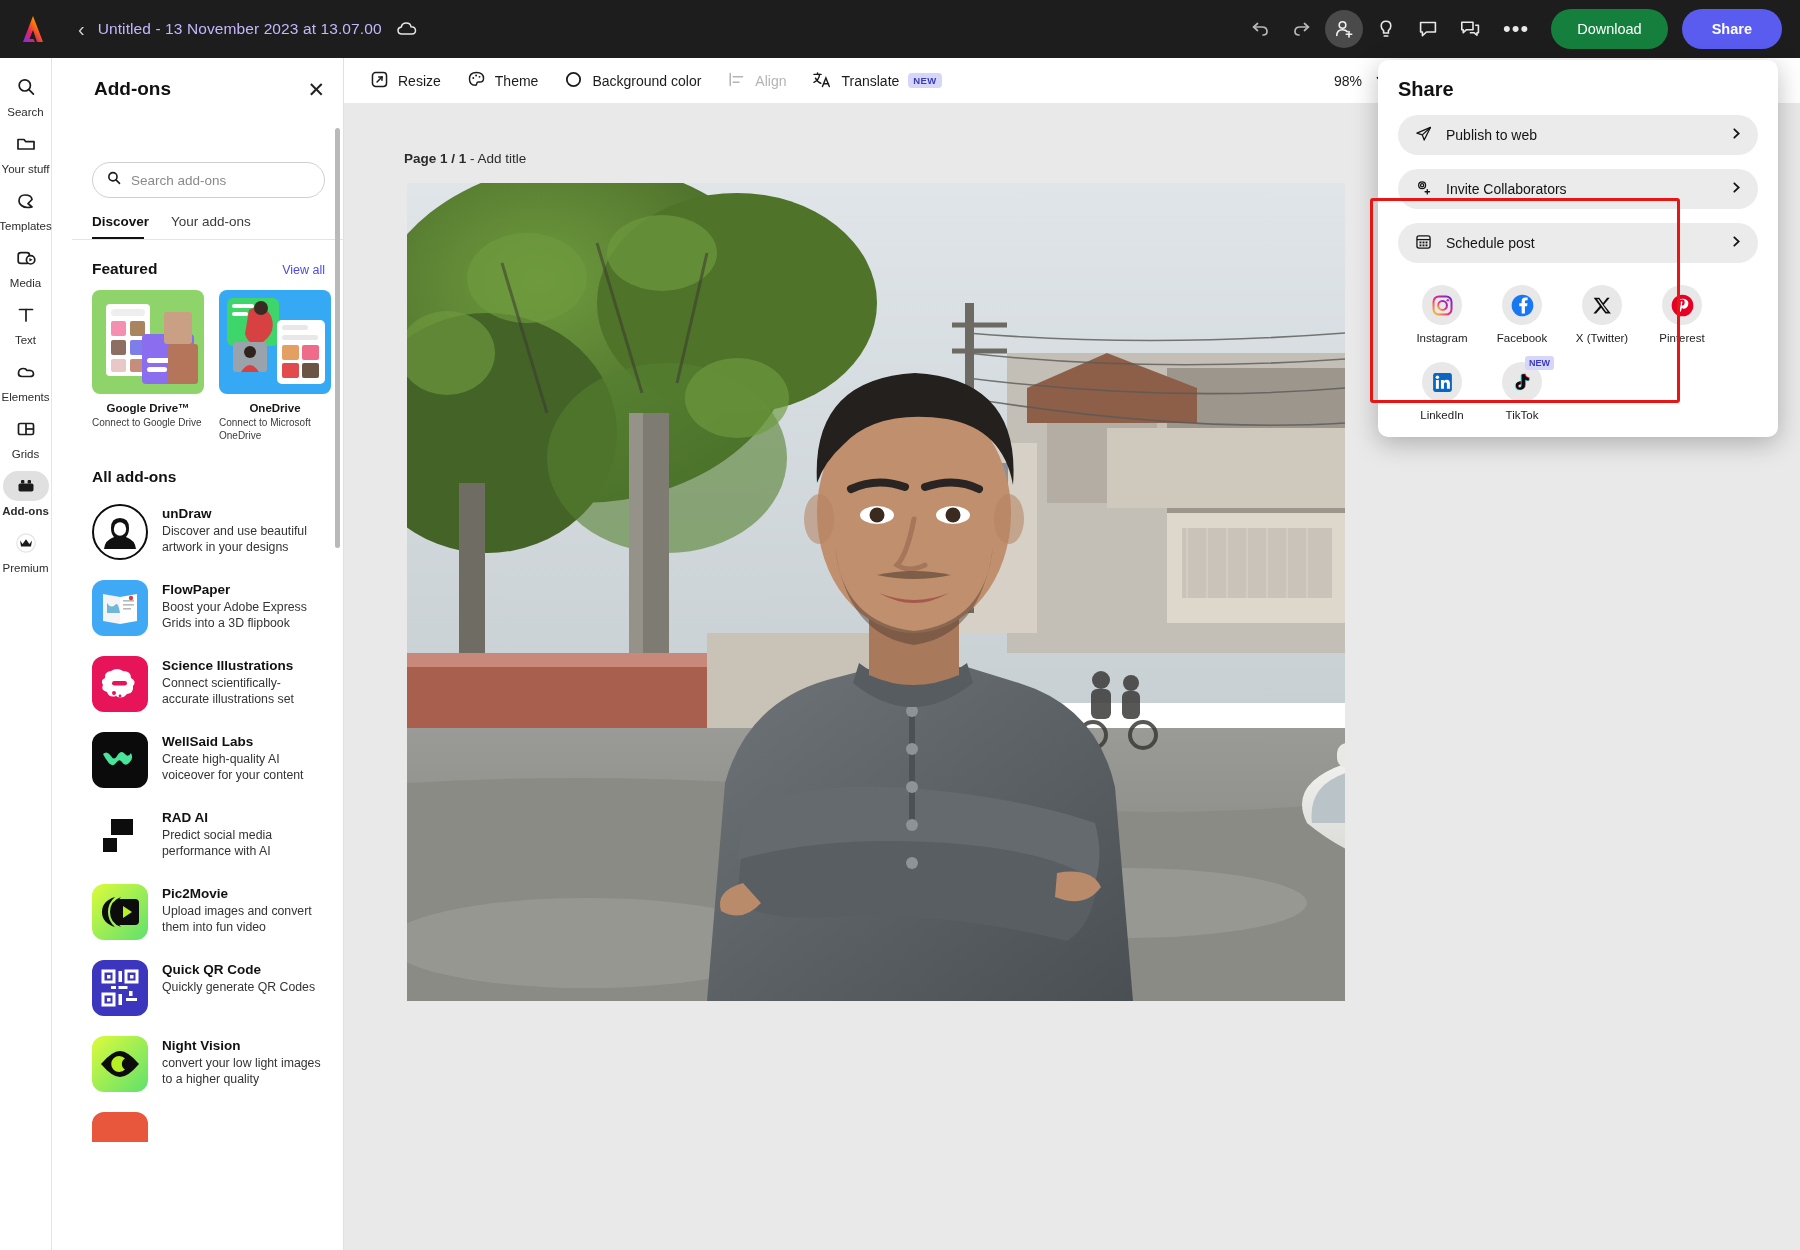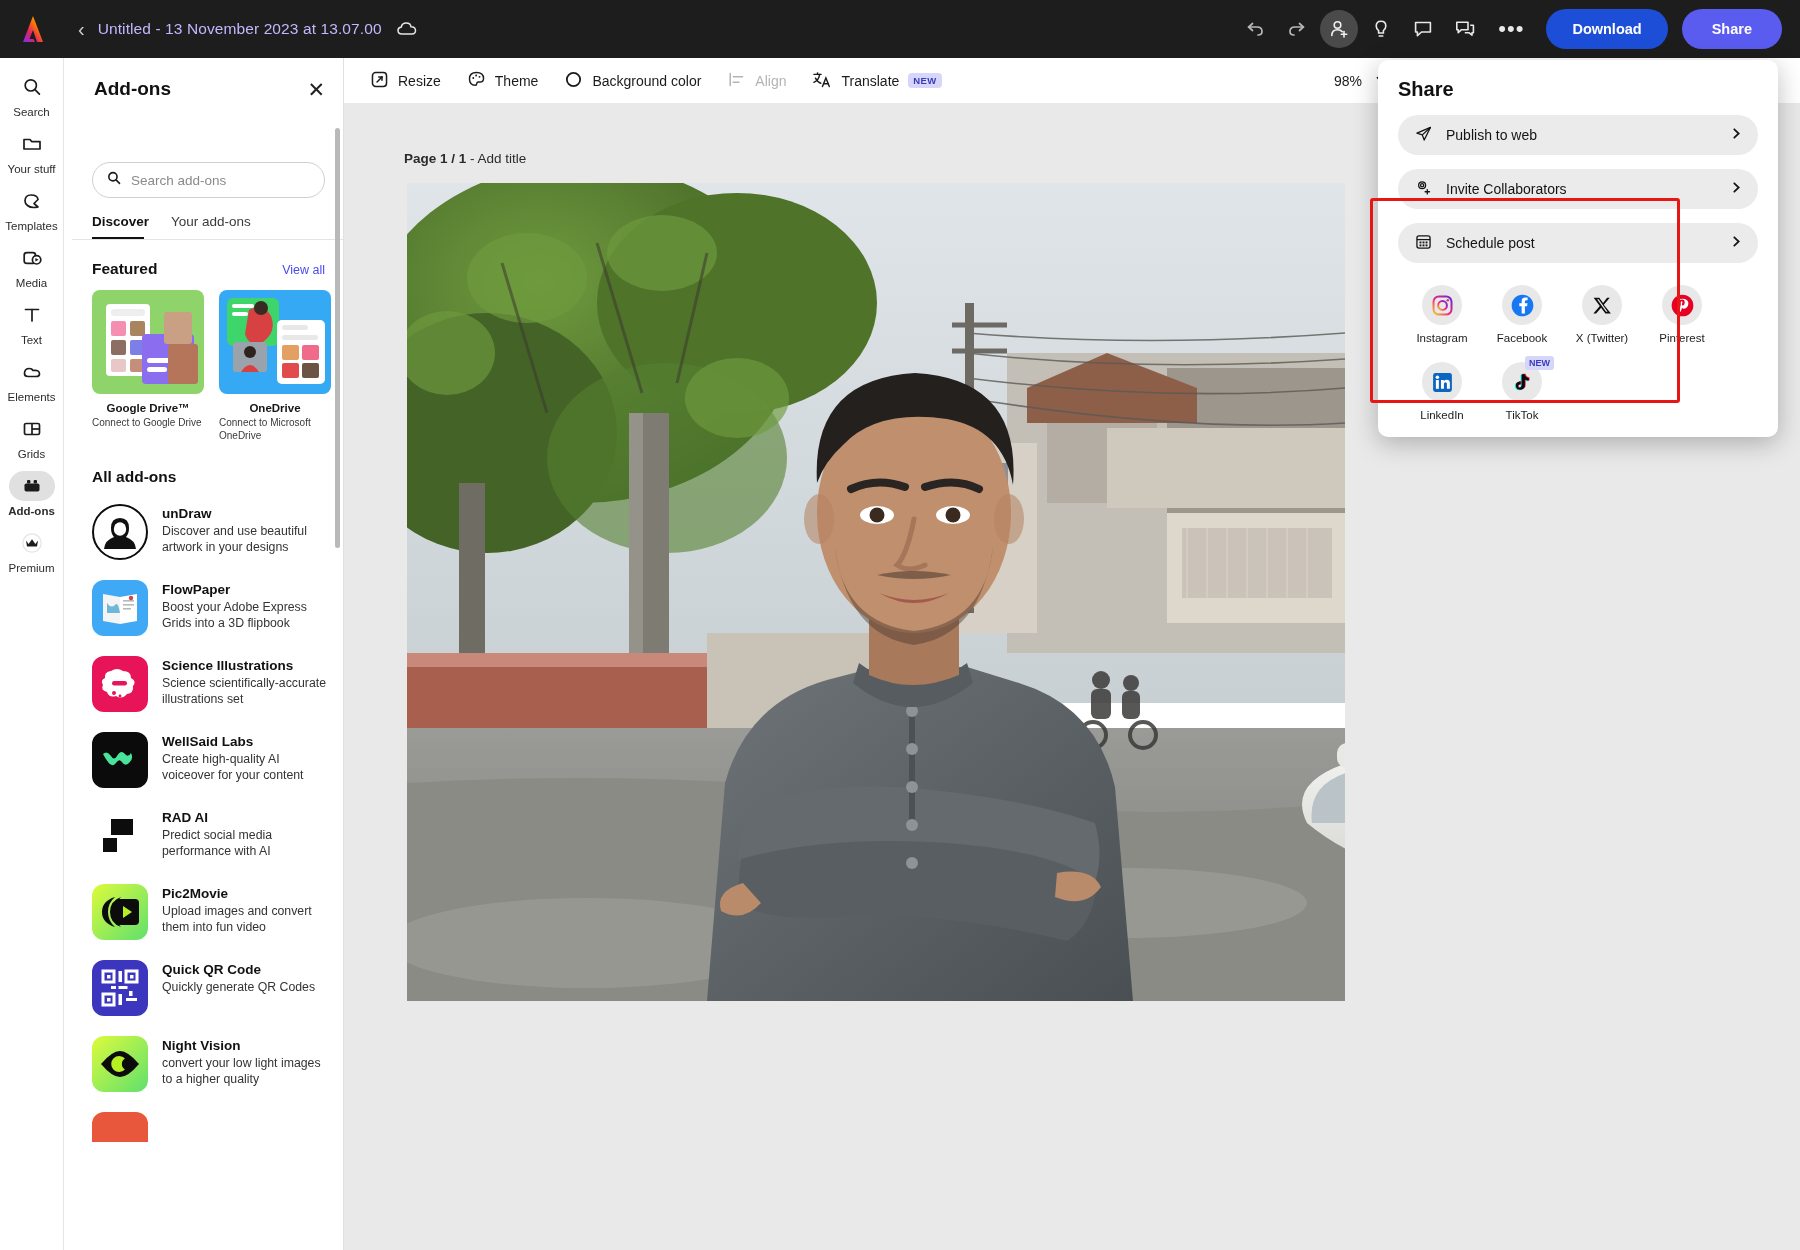--- a/index.html
+++ b/index.html
@@ -28,33 +28,33 @@
   .topbar-right {
     margin-left: auto; display: flex; align-items: center; gap: 4px; padding-right: 18px;
   }
   .tb-icon {
     width: 38px; height: 38px; border-radius: 50%;
     display: flex; align-items: center; justify-content: center; cursor: pointer;
   }
   .tb-icon.active { background: #4a4a4a; }
   .tb-dots { color: #e8e8e8; font-size: 22px; letter-spacing: 1px; padding: 0 10px; cursor: pointer; }
   .btn-download {
-    background: #1d4ed8; color: #fff; border: none; border-radius: 20px;
-    height: 40px; padding: 0 26px; font-size: 14.5px; font-weight: 700;
+    background: #15803d; color: #fff; border: none; border-radius: 20px;
+    height: 40px; padding: 0 26px; font-size: 14.5px; font-weight: 400;
     font-family: inherit; cursor: pointer; margin-left: 8px;
   }
   .btn-share {
     background: #5a5cf0; color: #fff; border: none; border-radius: 20px;
     height: 40px; padding: 0 30px; font-size: 14.5px; font-weight: 700;
     font-family: inherit; cursor: pointer; margin-left: 10px;
   }
 
   
   .rail {
-    position: absolute; top: 58px; left: 0; width: 64px; height: 1192px;
+    position: absolute; top: 58px; left: 0; width: 52px; height: 1192px;
     background: #fff; border-right: 1px solid #e6e6e6;
     display: flex; flex-direction: column; align-items: center; padding-top: 14px;
   }
   .rail-item {
     width: 64px; display: flex; flex-direction: column; align-items: center;
     margin-bottom: 11px; cursor: pointer;
   }
   .rail-ico {
     width: 46px; height: 30px; border-radius: 16px;
     display: flex; align-items: center; justify-content: center;
@@ -461,21 +461,21 @@
         <div class="addon-ico" style="background:#e8145a">
           <svg width="44" height="38" viewBox="0 0 44 38">
             <path d="M13 6 q-7 1 -6 7 q-5 2 -2 7 q-3 5 4 7 q2 6 9 4 q6 4 11 -2 q7 -1 6 -8 q4 -5 -2 -8 q0 -7 -8 -7 q-6 -4 -12 0 Z" fill="#fff"></path>
             <rect x="14" y="16" width="15" height="4.5" rx="2.2" fill="#e8145a"></rect>
             <circle cx="16" cy="28" r="2" fill="#e8145a"></circle>
             <circle cx="22" cy="31" r="1.4" fill="#e8145a"></circle>
           </svg>
         </div>
         <div class="addon-txt">
           <div class="addon-name">Science Illustrations</div>
-          <div class="addon-desc">Science scientifically-accurate illustrations set</div>
+          <div class="addon-desc">Connect scientifically-accurate illustrations set</div>
         </div>
       </div>
 
       <div class="addon">
         <div class="addon-ico" style="background:#0b0b0b">
           <svg width="40" height="24" viewBox="0 0 40 24">
             <path d="M3 6 q4 -4 8 2 q3 5 6 0 q4 -7 8 -2 q3 4 6 -1 q3 6 -2 10 q-4 4 -7 -1 q-3 -4 -6 1 q-4 5 -8 -1 q-3 -4 -5 -8 Z" fill="#4ae39a"></path>
           </svg>
         </div>
         <div class="addon-txt">

